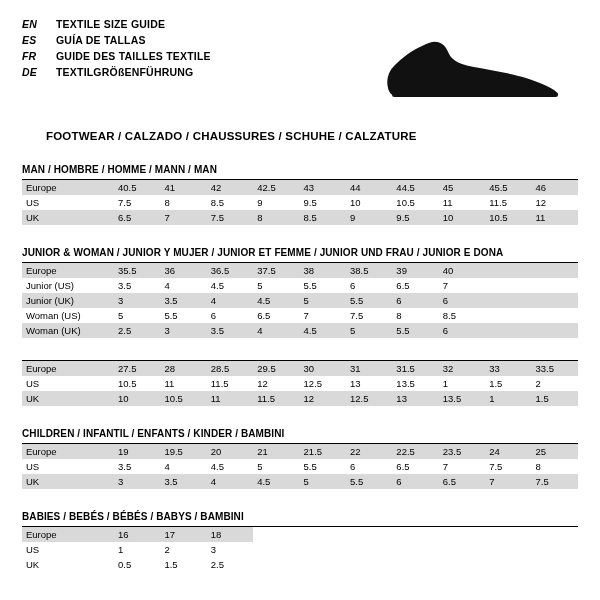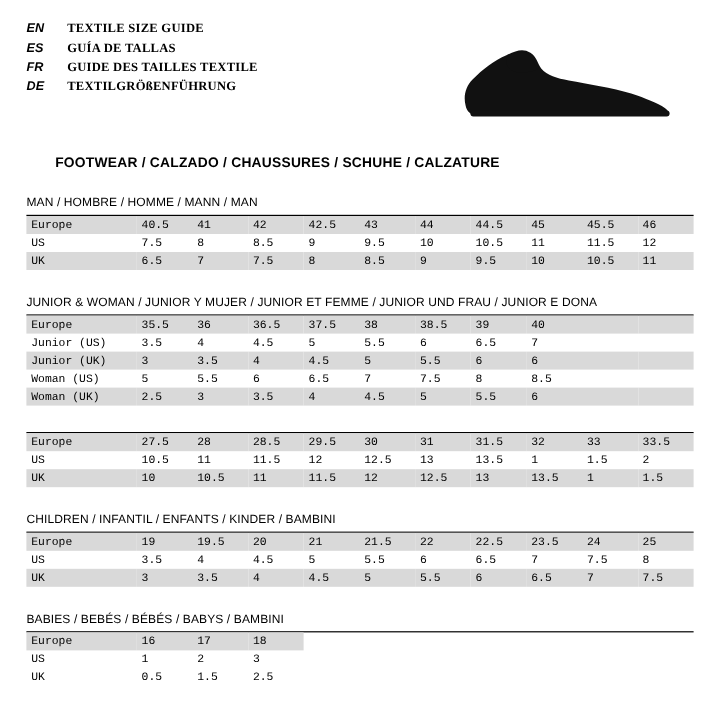--- a/index.html
+++ b/index.html
@@ -38,21 +38,20 @@
     line-height: 13px;
     font-weight: bold;
   }
   .lang-code {
     width: 34px;
     font-weight: bold;
     font-style: italic;
   }
   .lang-name {
     font-weight: bold;
-    font-family: Liberation Serif, serif;
   }
 
   .shoe {
     position: absolute;
     right: 10px;
     top: 18px;
     width: 190px;
     height: 62px;
   }
 
@@ -62,35 +61,34 @@
     letter-spacing: 0.2px;
     margin-top: 16px;
     padding-left: 24px;
   }
 
   .group {
     margin-top: 22px;
   }
   .group-title {
     font-size: 10px;
-    font-weight: normal;
+    font-weight: bold;
     letter-spacing: 0.1px;
     margin-bottom: 4px;
   }
   .rule {
     height: 1px;
     background: #000000;
     margin-bottom: 0px;
   }
   table.sizes {
     border-collapse: collapse;
     width: 100%;
     font-size: 9.5px;
     table-layout: fixed;
-    font-family: Liberation Mono, monospace;
   }
   table.sizes td {
     height: 15px;
     line-height: 15px;
     padding: 0 0 0 4px;
     white-space: nowrap;
   }
   table.sizes tr.shaded td {
     background: #d9d9d9;
   }

